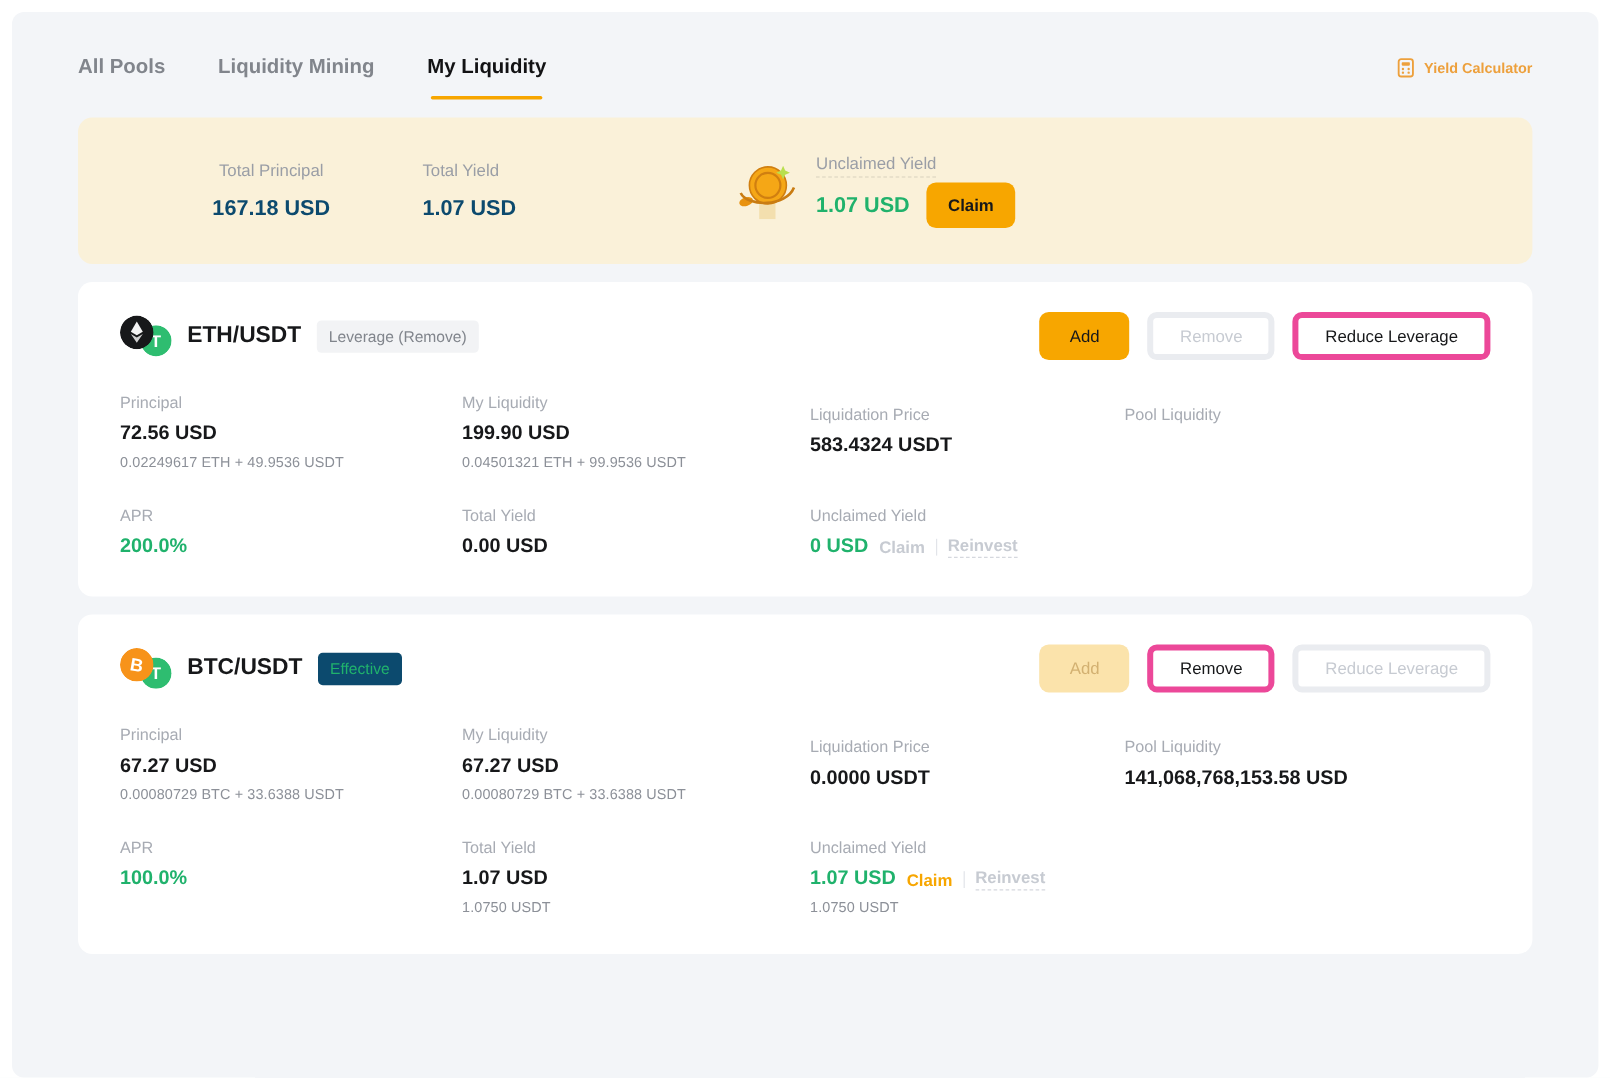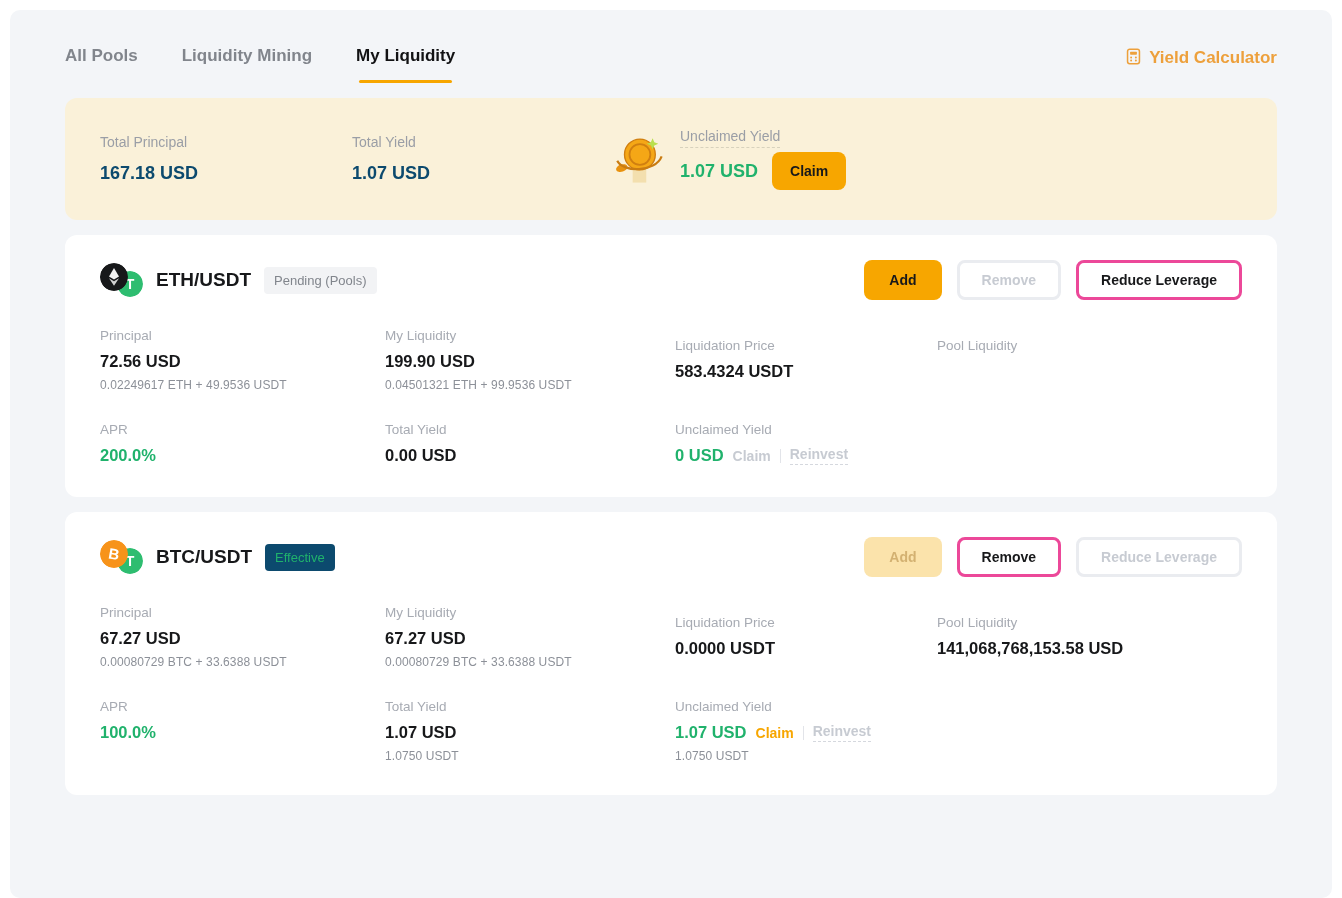--- a/index.html
+++ b/index.html
@@ -8,26 +8,26 @@
     position: absolute; left: 10px; top: 10px; right: 10px; bottom: 0;
     background: #f3f5f8; border-radius: 10px; padding: 0 55px;
     overflow: hidden;
   }
 
   
   .tabs-row { display: flex; align-items: flex-start; padding-top: 36px; }
   .tab { font-size: 17px; font-weight: 700; color: #81858c; margin-right: 44px; padding-bottom: 17px; position: relative; cursor: pointer; }
   .tab.active { color: #121214; }
   .tab.active::after { content: ""; position: absolute; left: 3px; right: 3px; bottom: 0; height: 3px; background: #f7a600; border-radius: 2px; }
-  .yield-calc { margin-left: auto; display: flex; gap: 7px; color: #eda03c; font-size: 17px; font-weight: 700; cursor: pointer; padding-top: 2px; }
+  .yield-calc { margin-left: auto; display: flex; align-items: center; gap: 7px; color: #eda03c; font-size: 12px; font-weight: 700; cursor: pointer; padding-top: 2px; }
 
   
   .summary-banner { margin-top: 15px; height: 122px; background: #faf1d9; border-radius: 12px; display: flex; align-items: center; padding: 0 35px; }
   .sum-col { display: flex; flex-direction: column; }
-  .sum-col.c1 { width: 252px; } .sum-col.c2 { width: 263px; } .sum-col.c3 { width: 258px; }
+  .sum-col.c1 { width: 252px; align-items: center; } .sum-col.c2 { width: 263px; } .sum-col.c3 { width: 258px; }
   .sum-label { font-size: 14px; color: #9a9ea6; }
   .sum-label .dashed { border-bottom: 1px dashed #d8d2bd; padding-bottom: 3px; }
   .sum-value { font-size: 18px; font-weight: 700; color: #0c4a6e; margin-top: 13px; }
   .unclaimed-group { display: flex; align-items: center; }
   .coin-art { width: 58px; height: 58px; margin-right: 12px; flex: 0 0 auto; }
   .unclaimed-body { display: flex; flex-direction: column; }
   .unclaimed-row { display: flex; align-items: center; margin-top: 8px; }
   .sum-value.green { color: #20b26c; margin-top: 0; }
   .claim-btn { height: 38px; padding: 0 18px; margin-left: 14px; border: none; border-radius: 8px; background: #f7a600; color: #17181a; font-size: 14px; font-weight: 700; font-family: inherit; cursor: pointer; }
 
@@ -35,24 +35,24 @@
   .pool-card { margin-top: 15px; background: #ffffff; border-radius: 12px; padding: 25px 35px 32px; }
   .card-header { display: flex; align-items: center; }
   .pair-icons { position: relative; width: 46px; height: 36px; margin-right: 10px; flex: 0 0 auto; }
   .coin-front { position: absolute; left: 0; top: 1px; width: 28px; height: 28px; z-index: 2; border-radius: 50%; }
   .coin-back  { position: absolute; left: 17px; top: 9px; width: 26px; height: 26px; z-index: 1; border-radius: 50%; }
   .pair-name { font-size: 19px; font-weight: 700; color: #17181a; margin-right: 13px; }
   .status-badge { font-size: 13px; padding: 6px 10px; border-radius: 4px; font-weight: 400; }
   .status-badge.pending { background: #f2f3f5; color: #81858c; }
   .status-badge.effective { background: #0c4a6e; color: #20b26c; }
   .header-buttons { margin-left: auto; display: flex; gap: 15px; }
-  .btn { height: 40px; border-radius: 8px; font-size: 14px; font-weight: 700; display: inline-flex; align-items: center; justify-content: center; padding: 0 22px; cursor: pointer; font-family: inherit; border: none; }
+  .btn { height: 40px; border-radius: 8px; font-size: 14px; font-weight: 400; display: inline-flex; align-items: center; justify-content: center; padding: 0 22px; cursor: pointer; font-family: inherit; border: none; }
   .btn-add { background: #f7a600; color: #17181a; padding: 0 25px; }
   .btn-add.disabled { background: #fbe3ab; color: #d3b171; cursor: default; }
-  .btn-outline { background: #ffffff; border: 3px solid #ec4899; color: #17181a; }
+  .btn-outline { background: #ffffff; border: 5px solid #ec4899; color: #17181a; }
   .btn-outline.disabled { border-color: #eaecf0; color: #c7cbd2; cursor: default; }
 
   .stats-grid { margin-top: 28px; display: grid; grid-template-columns: 285px 290px 262px 1fr; row-gap: 30px; }
   .cell-shift { padding-top: 10px; }
   .stat-label { font-size: 13.5px; color: #a7abb3; }
   .stat-value { font-size: 16.5px; font-weight: 700; color: #17181a; margin-top: 9px; }
   .stat-value.green { color: #20b26c; }
   .stat-sub { font-size: 12px; color: #8c9098; margin-top: 7px; letter-spacing: 0.1px; }
   .stat-sub:empty { display: none; }
   .yield-row { display: flex; align-items: center; gap: 9px; margin-top: 9px; }
@@ -119,21 +119,21 @@
           <circle cx="14" cy="14" r="14" fill="#17181a"></circle>
           <path d="M14 5 l5 8.4 -5 3 -5 -3 z" fill="#ffffff" opacity="0.95"></path>
           <path d="M14 18.3 l5 -3 -5 7.4 -5 -7.4 z" fill="#ffffff" opacity="0.8"></path>
         </svg>
         <svg class="coin-back" viewBox="0 0 26 26">
           <circle cx="13" cy="13" r="13" fill="#2ebd70"></circle>
           <text x="13" y="18.2" text-anchor="middle" font-size="14" font-weight="bold" fill="#ffffff" font-family="Liberation Sans, sans-serif">T</text>
         </svg>
       </div>
       <div class="pair-name">ETH/USDT</div>
-      <div class="status-badge pending">Pending (Pools)</div>
+      <div class="status-badge pending">Leverage (Remove)</div>
       <div class="header-buttons">
         <button class="btn btn-add">Add</button>
         <button class="btn btn-outline disabled">Remove</button>
         <button class="btn btn-outline">Reduce Leverage</button>
       </div>
     </div>
     <div class="stats-grid">
       <div>
         <div class="stat-label">Principal</div>
         <div class="stat-value">72.56 USD</div>

